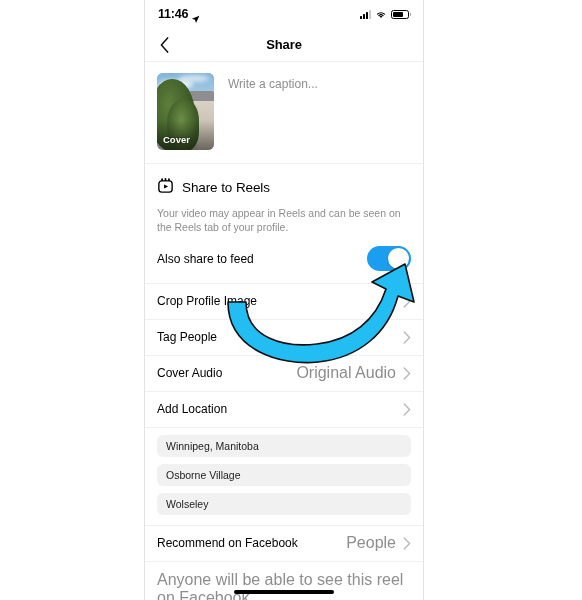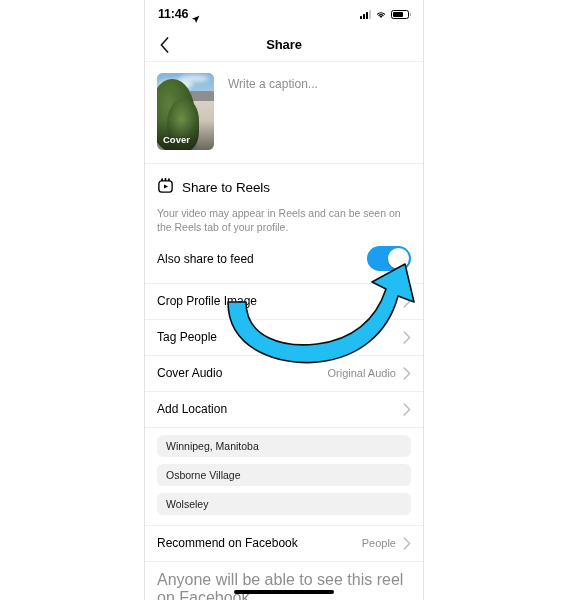--- a/index.html
+++ b/index.html
@@ -256,21 +256,21 @@
   .row-label {
     font-size: 12px;
     color: #000;
   }
   .row-right {
     display: flex;
     align-items: center;
     gap: 7px;
   }
   .row-value {
-    font-size: 11px;
+    font-size: 16px;
     color: #8e8e8e;
   }
   .chev {
     width: 8px; height: 13px;
     flex: 0 0 auto;
   }
   
   .chips {
     display: flex;
     gap: 7px;

